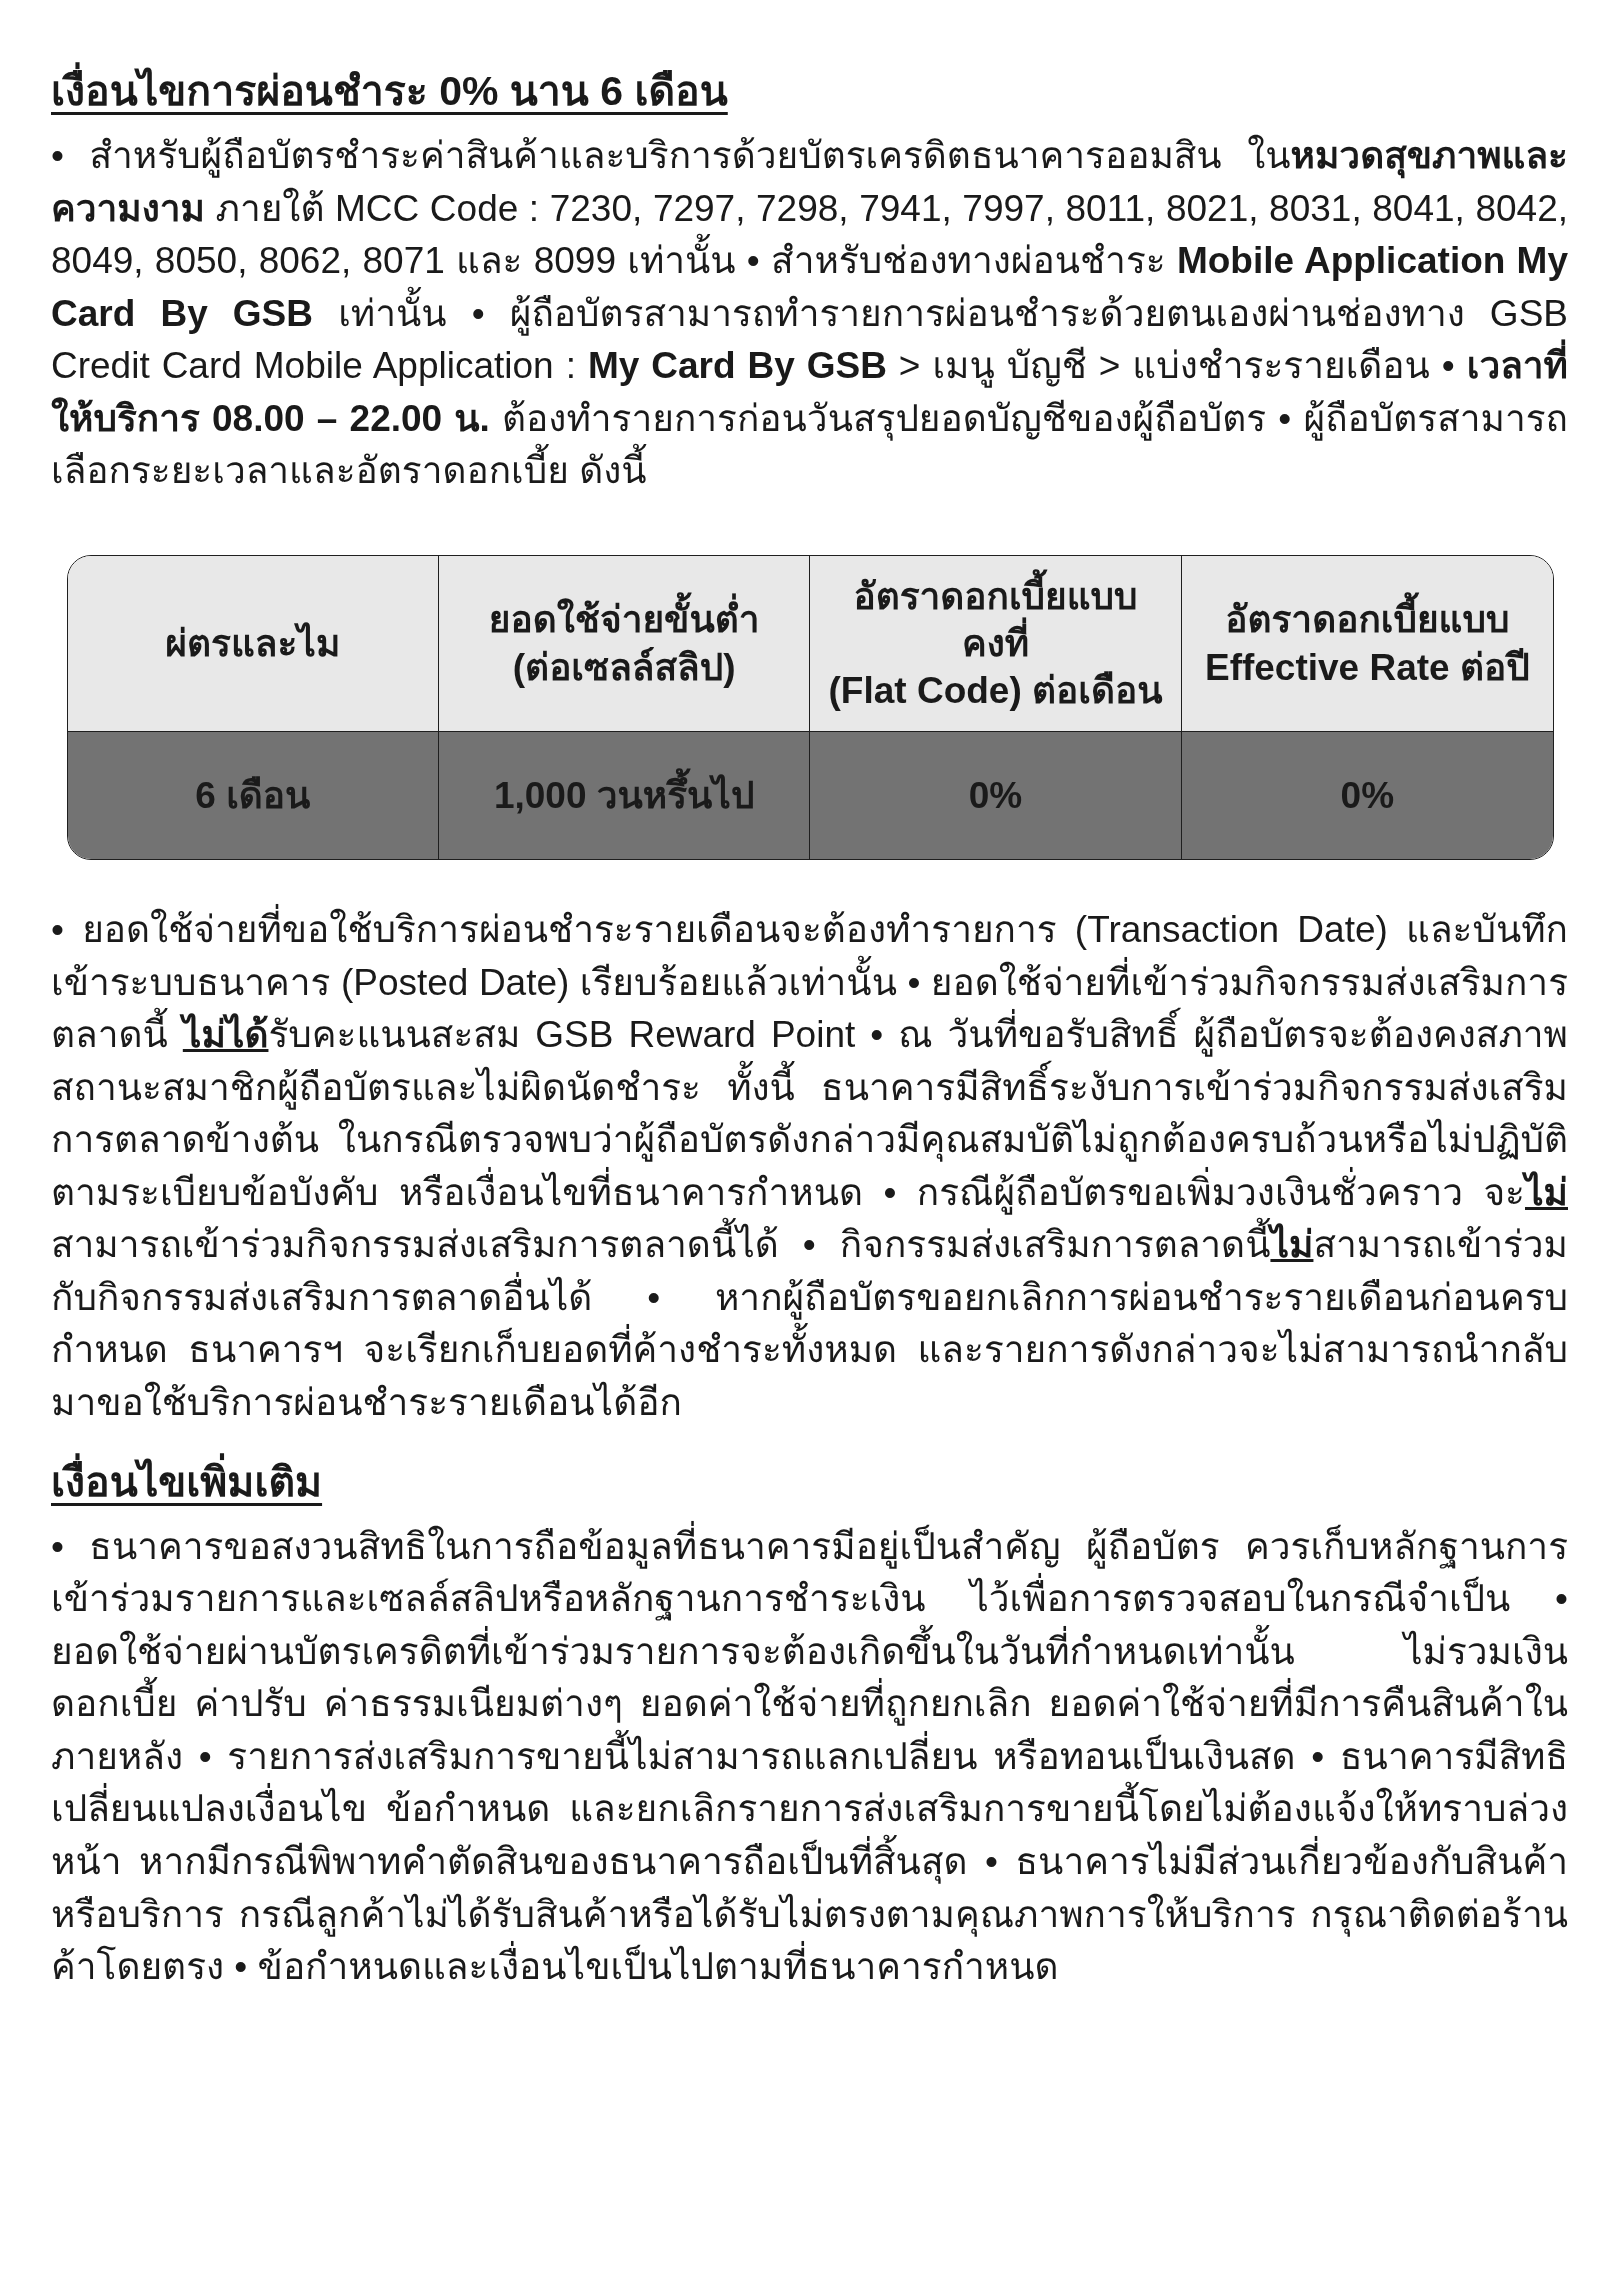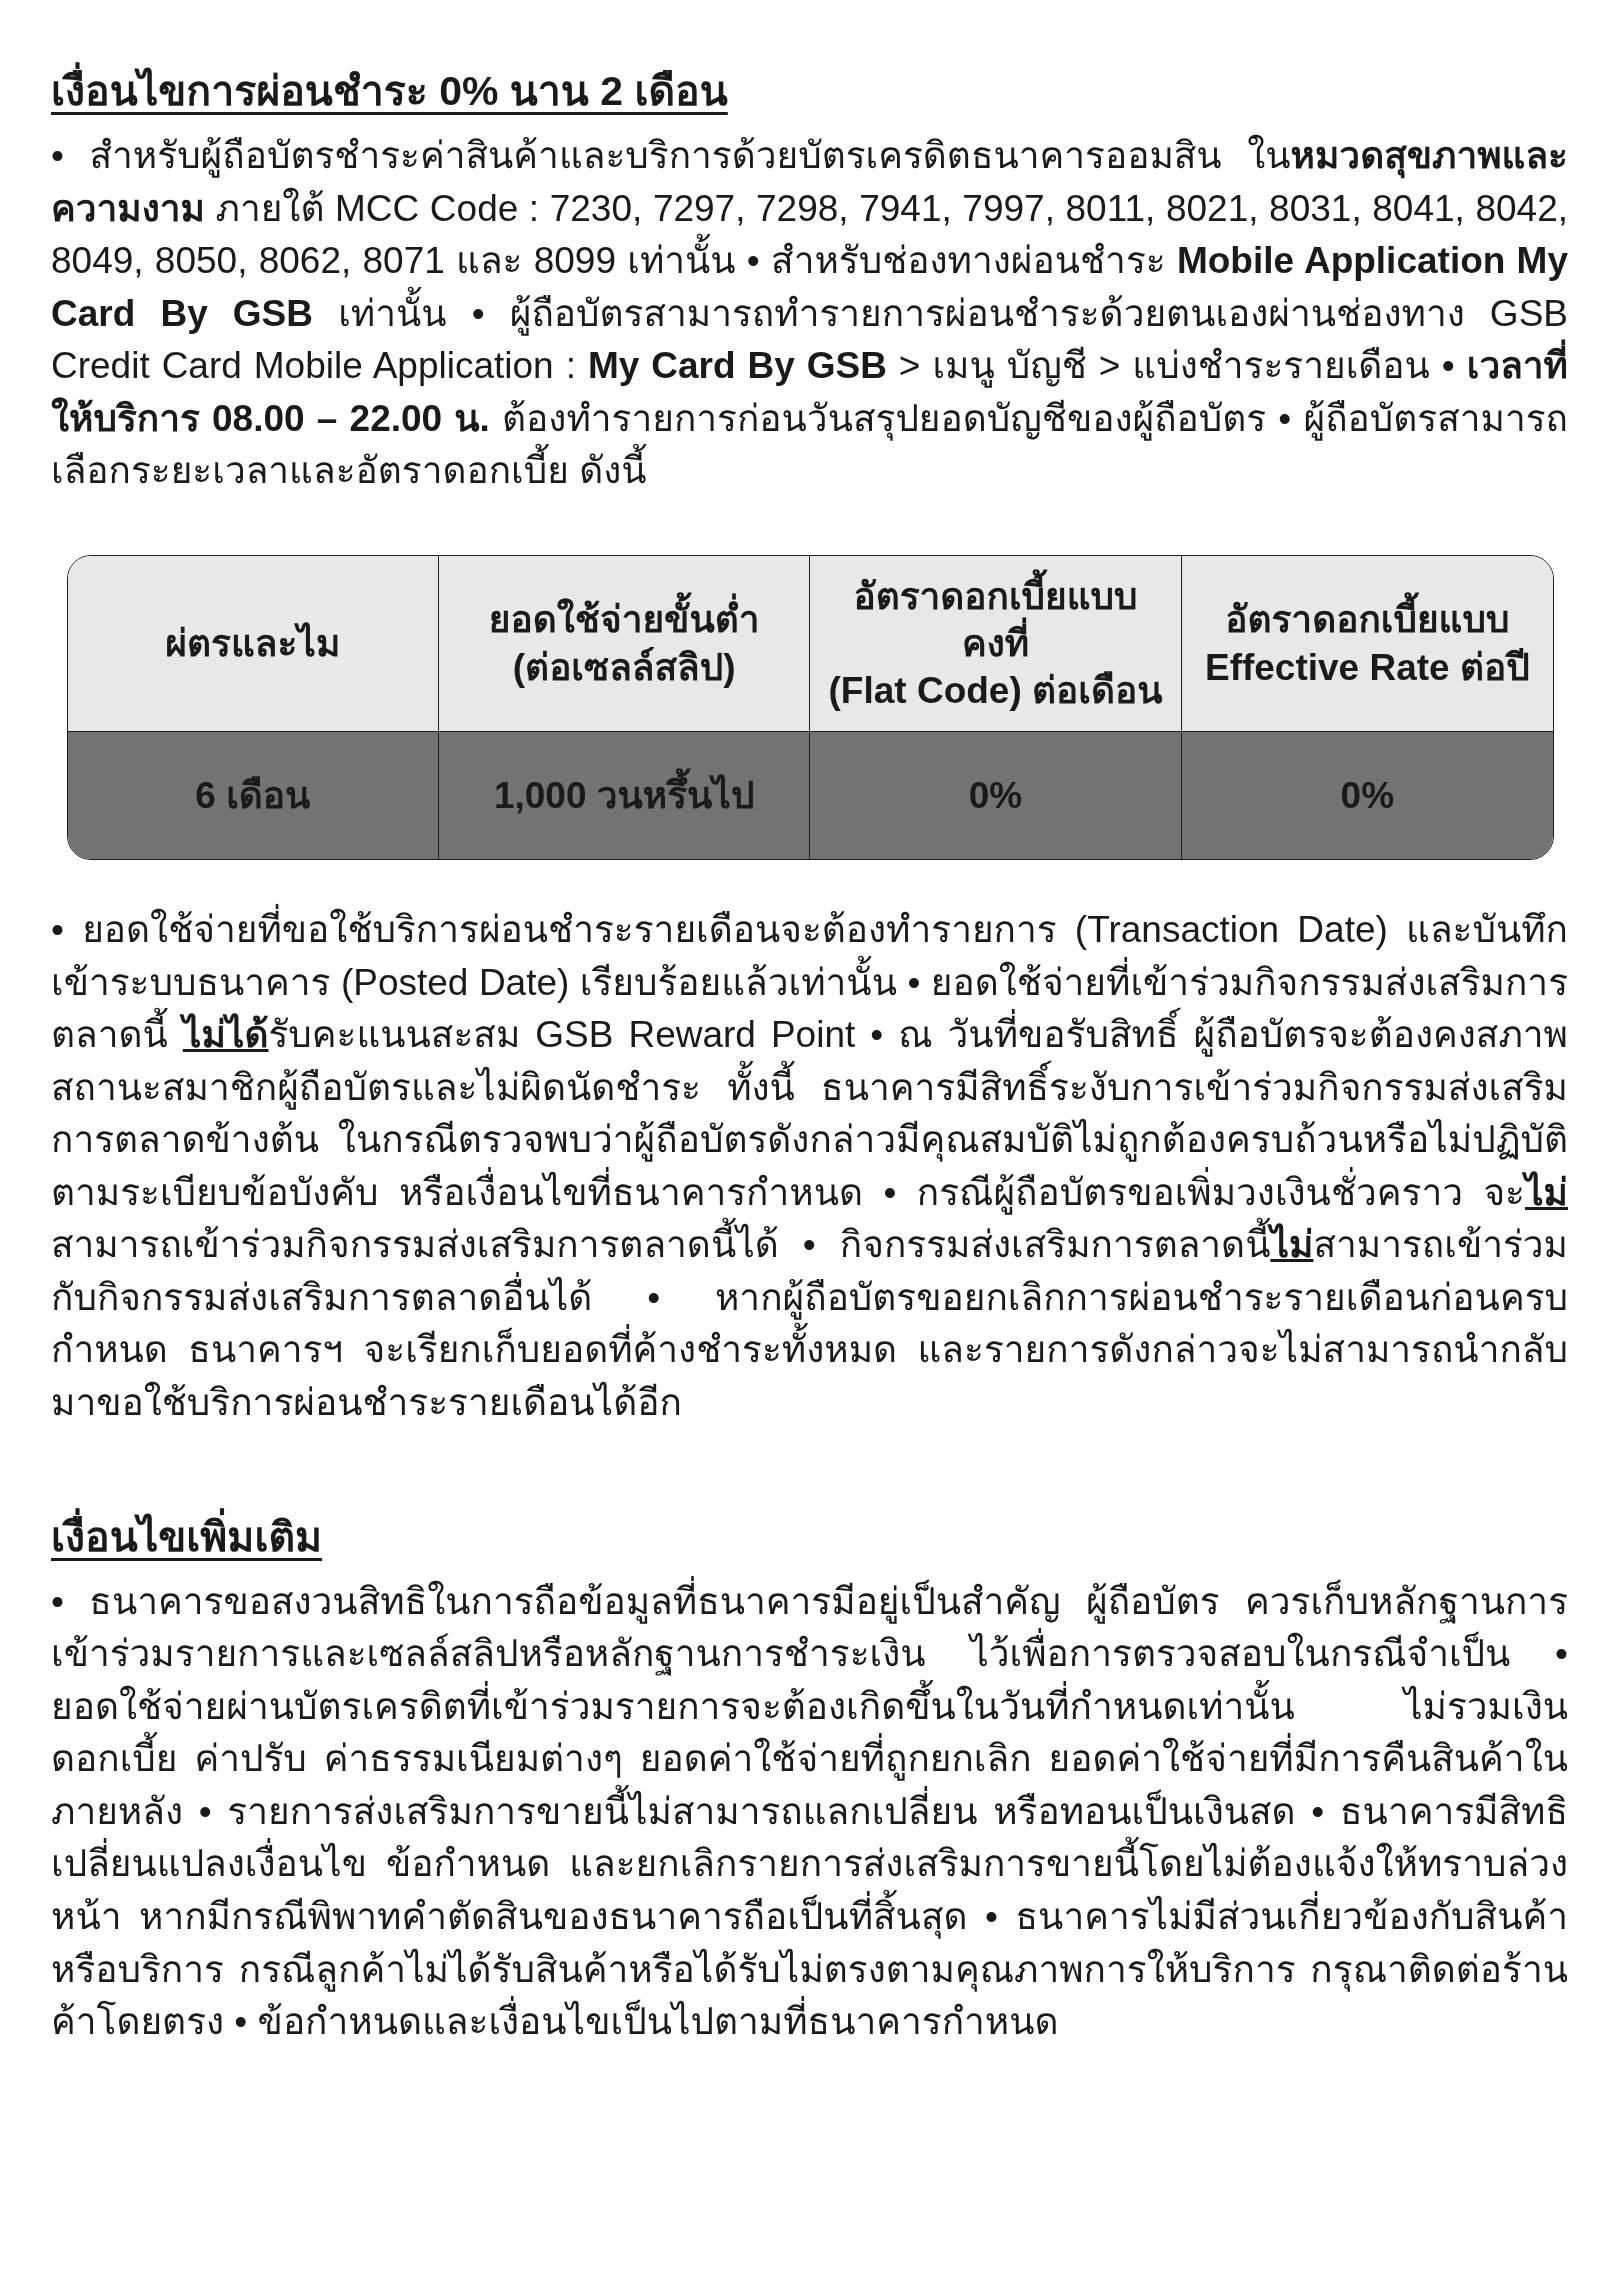--- a/index.html
+++ b/index.html
@@ -64,28 +64,28 @@
   }
   table.rates td {
     background: #737373;
     height: 127px;
     padding: 18.5px 13px;
   }
   table.rates th:not(:last-child),
   table.rates td:not(:last-child) {
     border-right: 1.8px solid #1f1f1f;
   }
-  .section-gap { margin-top: 82px; }
+  .section-gap { margin-top: 27px; }
 </style>
 </head>
 <body>
 
 <div class="page">
 
-  <h1 class="heading">เงื่อนไขการผ่อนชำระ 0% นาน 2 เดือน</h1>
+  <h1 class="heading">เงื่อนไขการผ่อนชำระ 0% นาน 6 เดือน</h1>
 
   <p class="para"><span>• สำหรับผู้ถือบัตรชำระค่าสินค้าและบริการด้วยบัตรเครดิตธนาคารออมสิน ใน</span><span style="font-weight: 700;">หมวดสุขภาพและความงาม</span><span> ภายใต้ MCC Code : 7230, 7297, 7298, 7941, 7997, 8011, 8021, 8031, 8041, 8042, 8049, 8050, 8062, 8071 และ 8099 เท่านั้น • สำหรับช่องทางผ่อนชำระ </span><span style="font-weight: 700;">Mobile Application My Card By GSB</span><span> เท่านั้น • ผู้ถือบัตรสามารถทำรายการผ่อนชำระด้วยตนเองผ่านช่องทาง GSB Credit Card Mobile Application : </span><span style="font-weight: 700;">My Card By GSB</span><span> &gt; เมนู บัญชี &gt; แบ่งชำระรายเดือน • </span><span style="font-weight: 700;">เวลาที่ให้บริการ 08.00 – 22.00 น.</span><span> ต้องทำรายการก่อนวันสรุปยอดบัญชีของผู้ถือบัตร • ผู้ถือบัตรสามารถเลือกระยะเวลาและอัตราดอกเบี้ย ดังนี้</span></p>
 
   <div class="table-wrap">
     <table class="rates">
       <thead>
         <tr>
           <th>ผ่ตรและไม</th>
           <th>ยอดใช้จ่ายขั้นต่ำ
 (ต่อเซลล์สลิป)</th>

